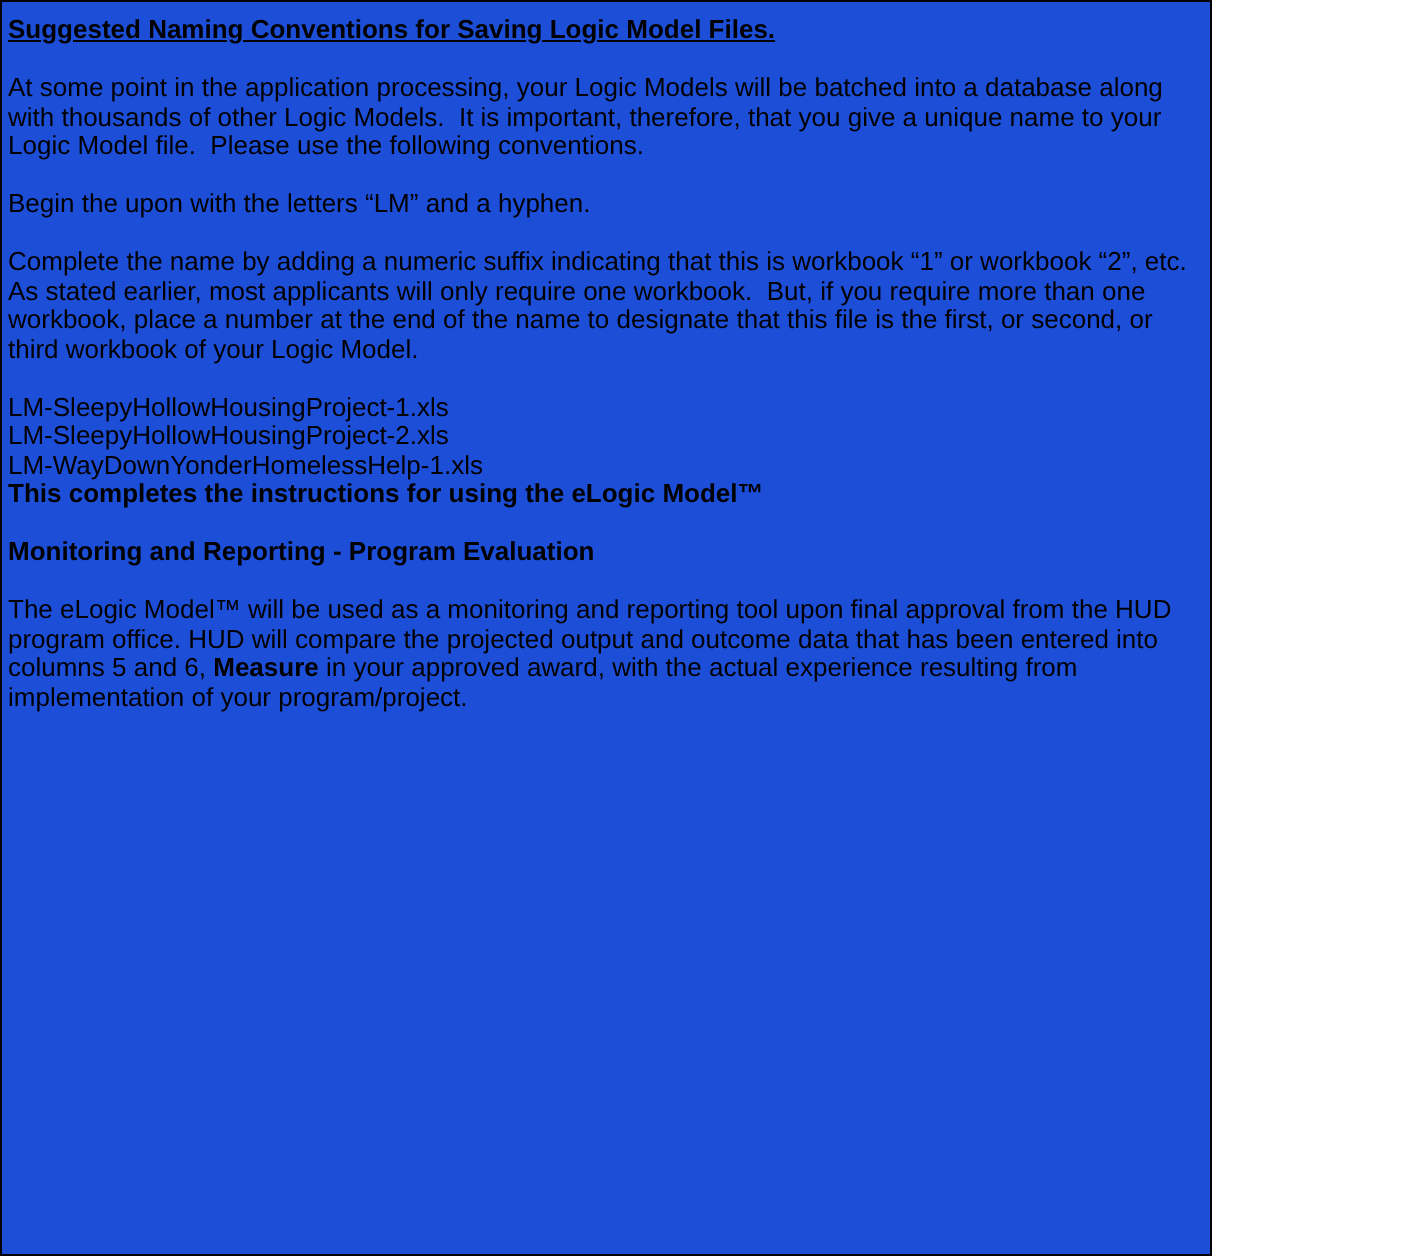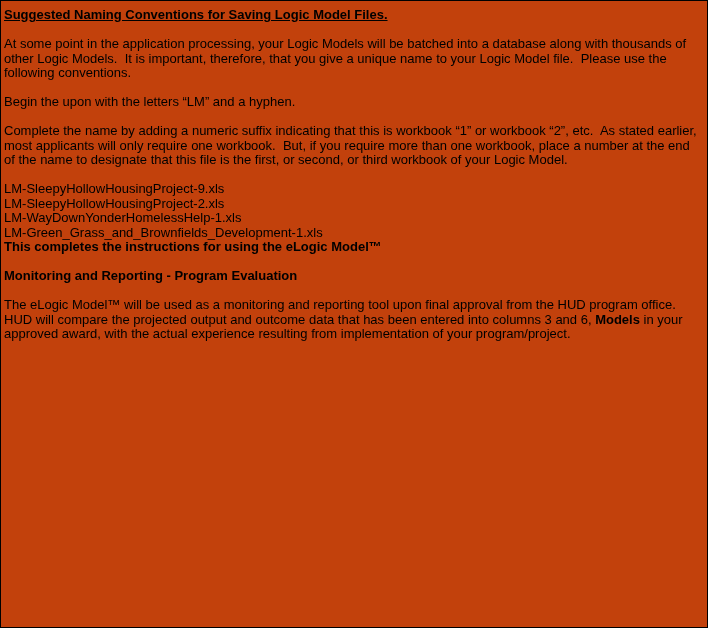--- a/index.html
+++ b/index.html
@@ -1,25 +1,25 @@
 <!DOCTYPE html>
 <html><head>
 <meta charset="utf-8">
 <style>
   html, body {
     margin: 0;
     padding: 0;
     background: #ffffff;
   }
   .page {
-    width: 708px;
+    width: 606px;
     height: 628px;
     box-sizing: border-box;
     border: 1px solid #000000;
-    background: #c2410c;
+    background: #1d4ed8;
     color: #000000;
     font-family: "Liberation Sans", sans-serif;
     font-size: 13px;
     line-height: 14.5px;
     padding: 7px 4px 0 3px;
     overflow: hidden;
   }
   .page p {
     margin: 0 0 14.5px 0;
     white-space: pre-wrap;
@@ -50,26 +50,25 @@
   <p class="title">Suggested Naming Conventions for Saving Logic Model Files.</p>
 
   <p>At some point in the application processing, your Logic Models will be batched into a database along with thousands of other Logic Models.  It is important, therefore, that you give a unique name to your Logic Model file.  Please use the following conventions.</p>
 
   <p>Begin the upon with the letters “LM” and a hyphen.</p>
 
 
   <p>Complete the name by adding a numeric suffix indicating that this is workbook “1” or workbook “2”, etc.  As stated earlier, most applicants will only require one workbook.  But, if you require more than one workbook, place a number at the end of the name to designate that this file is the first, or second, or third workbook of your Logic Model.</p>
 
 
-  <p class="indent">LM-SleepyHollowHousingProject-9.xls</p>
+  <p class="indent">LM-SleepyHollowHousingProject-1.xls</p>
   <p class="indent">LM-SleepyHollowHousingProject-2.xls</p>
 
   <p class="indent group-gap">LM-WayDownYonderHomelessHelp-1.xls</p>
-  <p class="indent">LM-Green_Grass_and_Brownfields_Development-1.xls</p>
 
 
   <p class="bold">This completes the instructions for using the eLogic Model™</p>
 
   <p class="bold">Monitoring and Reporting - Program Evaluation</p>
 
-  <p><span>The eLogic Model™ will be used as a monitoring and reporting tool upon final approval from the HUD program office. HUD will compare the projected output and outcome data that has been entered into columns 3 and 6, </span><span class="bold">Models</span><span> in your approved award, with the actual experience resulting from implementation of your program/project.</span></p>
+  <p><span>The eLogic Model™ will be used as a monitoring and reporting tool upon final approval from the HUD program office. HUD will compare the projected output and outcome data that has been entered into columns 5 and 6, </span><span class="bold">Measure</span><span> in your approved award, with the actual experience resulting from implementation of your program/project.</span></p>
 
 </div>
 
 </body></html>

